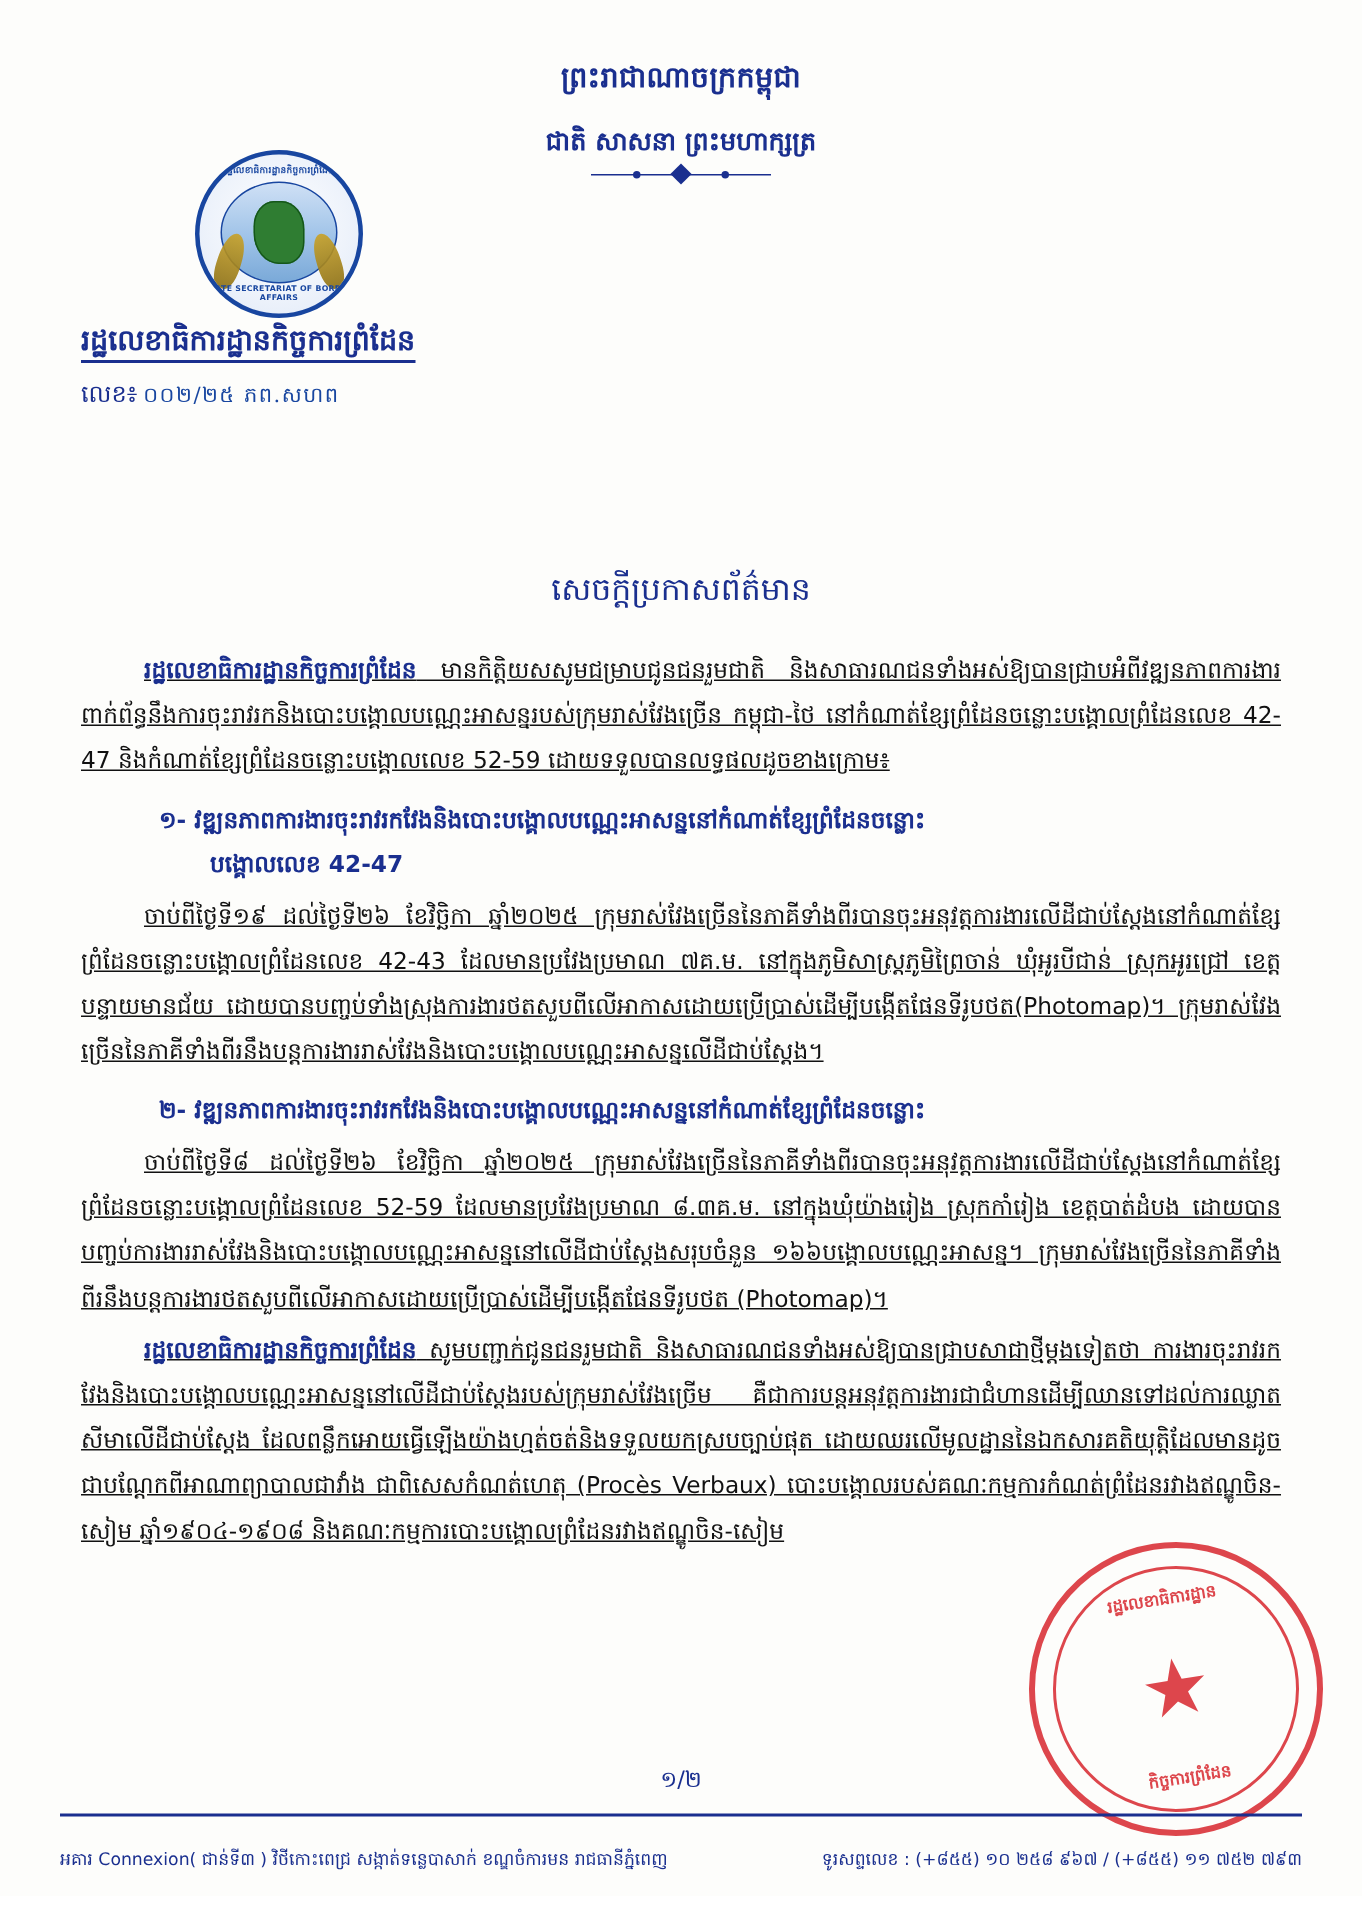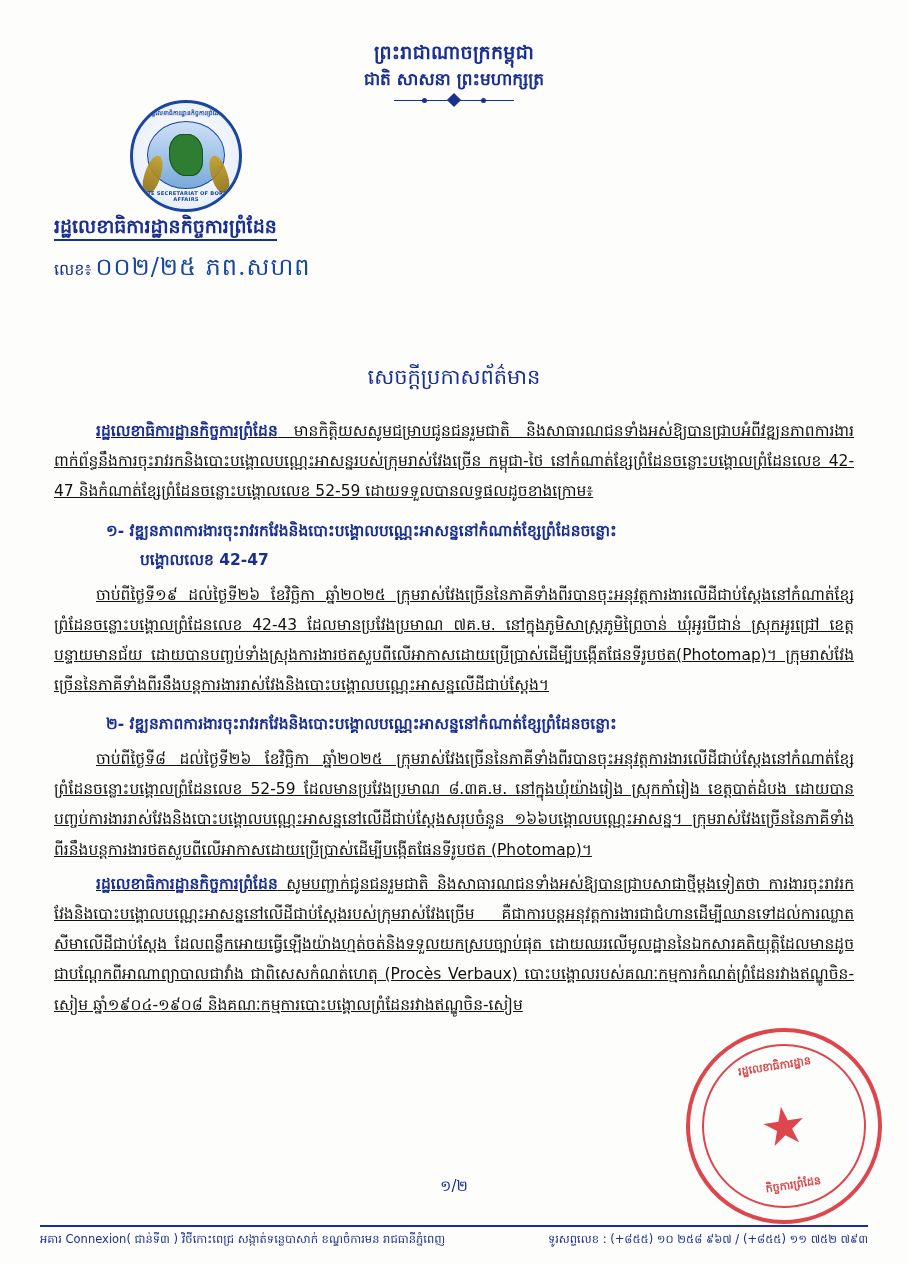--- a/index.html
+++ b/index.html
@@ -33,20 +33,21 @@
   .nat-line1 {
     font-size: 19px;
     font-weight: bold;
     letter-spacing: 0.3px;
     line-height: 1.5;
   }
   .nat-line2 {
     font-size: 17px;
     font-weight: bold;
     line-height: 1.5;
+    margin-top: 16px;
   }
   .nat-ornament {
     margin: 2px auto 0 auto;
     width: 120px;
     height: 14px;
     position: relative;
   }
   .nat-ornament .bar {
     position: absolute;
     left: 0; right: 0; top: 6px;
@@ -145,21 +146,21 @@
   .doc-no {
     position: absolute;
     left: 54px;
     top: 252px;
     font-size: 16px;
     color: #1a2f8f;
   }
   .doc-no .num {
     color: #1846a0;
     font-family: "DejaVu Serif", "Liberation Serif", serif;
-    font-size: 24px;
+    font-size: 14px;
     margin-left: 4px;
     letter-spacing: 1px;
   }
 
   
   .doc-title {
     text-align: center;
     color: #1a2f8f;
     font-size: 21px;
     font-weight: normal;
@@ -205,21 +206,21 @@
     color: #1a2f8f;
   }
 
   
   .footer {
     position: absolute;
     left: 40px;
     right: 40px;
     bottom: 16px;
     border-top: 2px solid #1a2f8f;
-    padding-top: 4px;
+    padding-top: 20px;
     color: #1a2f8f;
     font-size: 11.5px;
     display: flex;
     justify-content: space-between;
     align-items: flex-start;
   }
   .footer .left { max-width: 560px; line-height: 1.5; }
   .footer .right { text-align: center; line-height: 1.5; }
   .footer .serif { font-family: "DejaVu Serif", "Liberation Serif", serif; }
 

